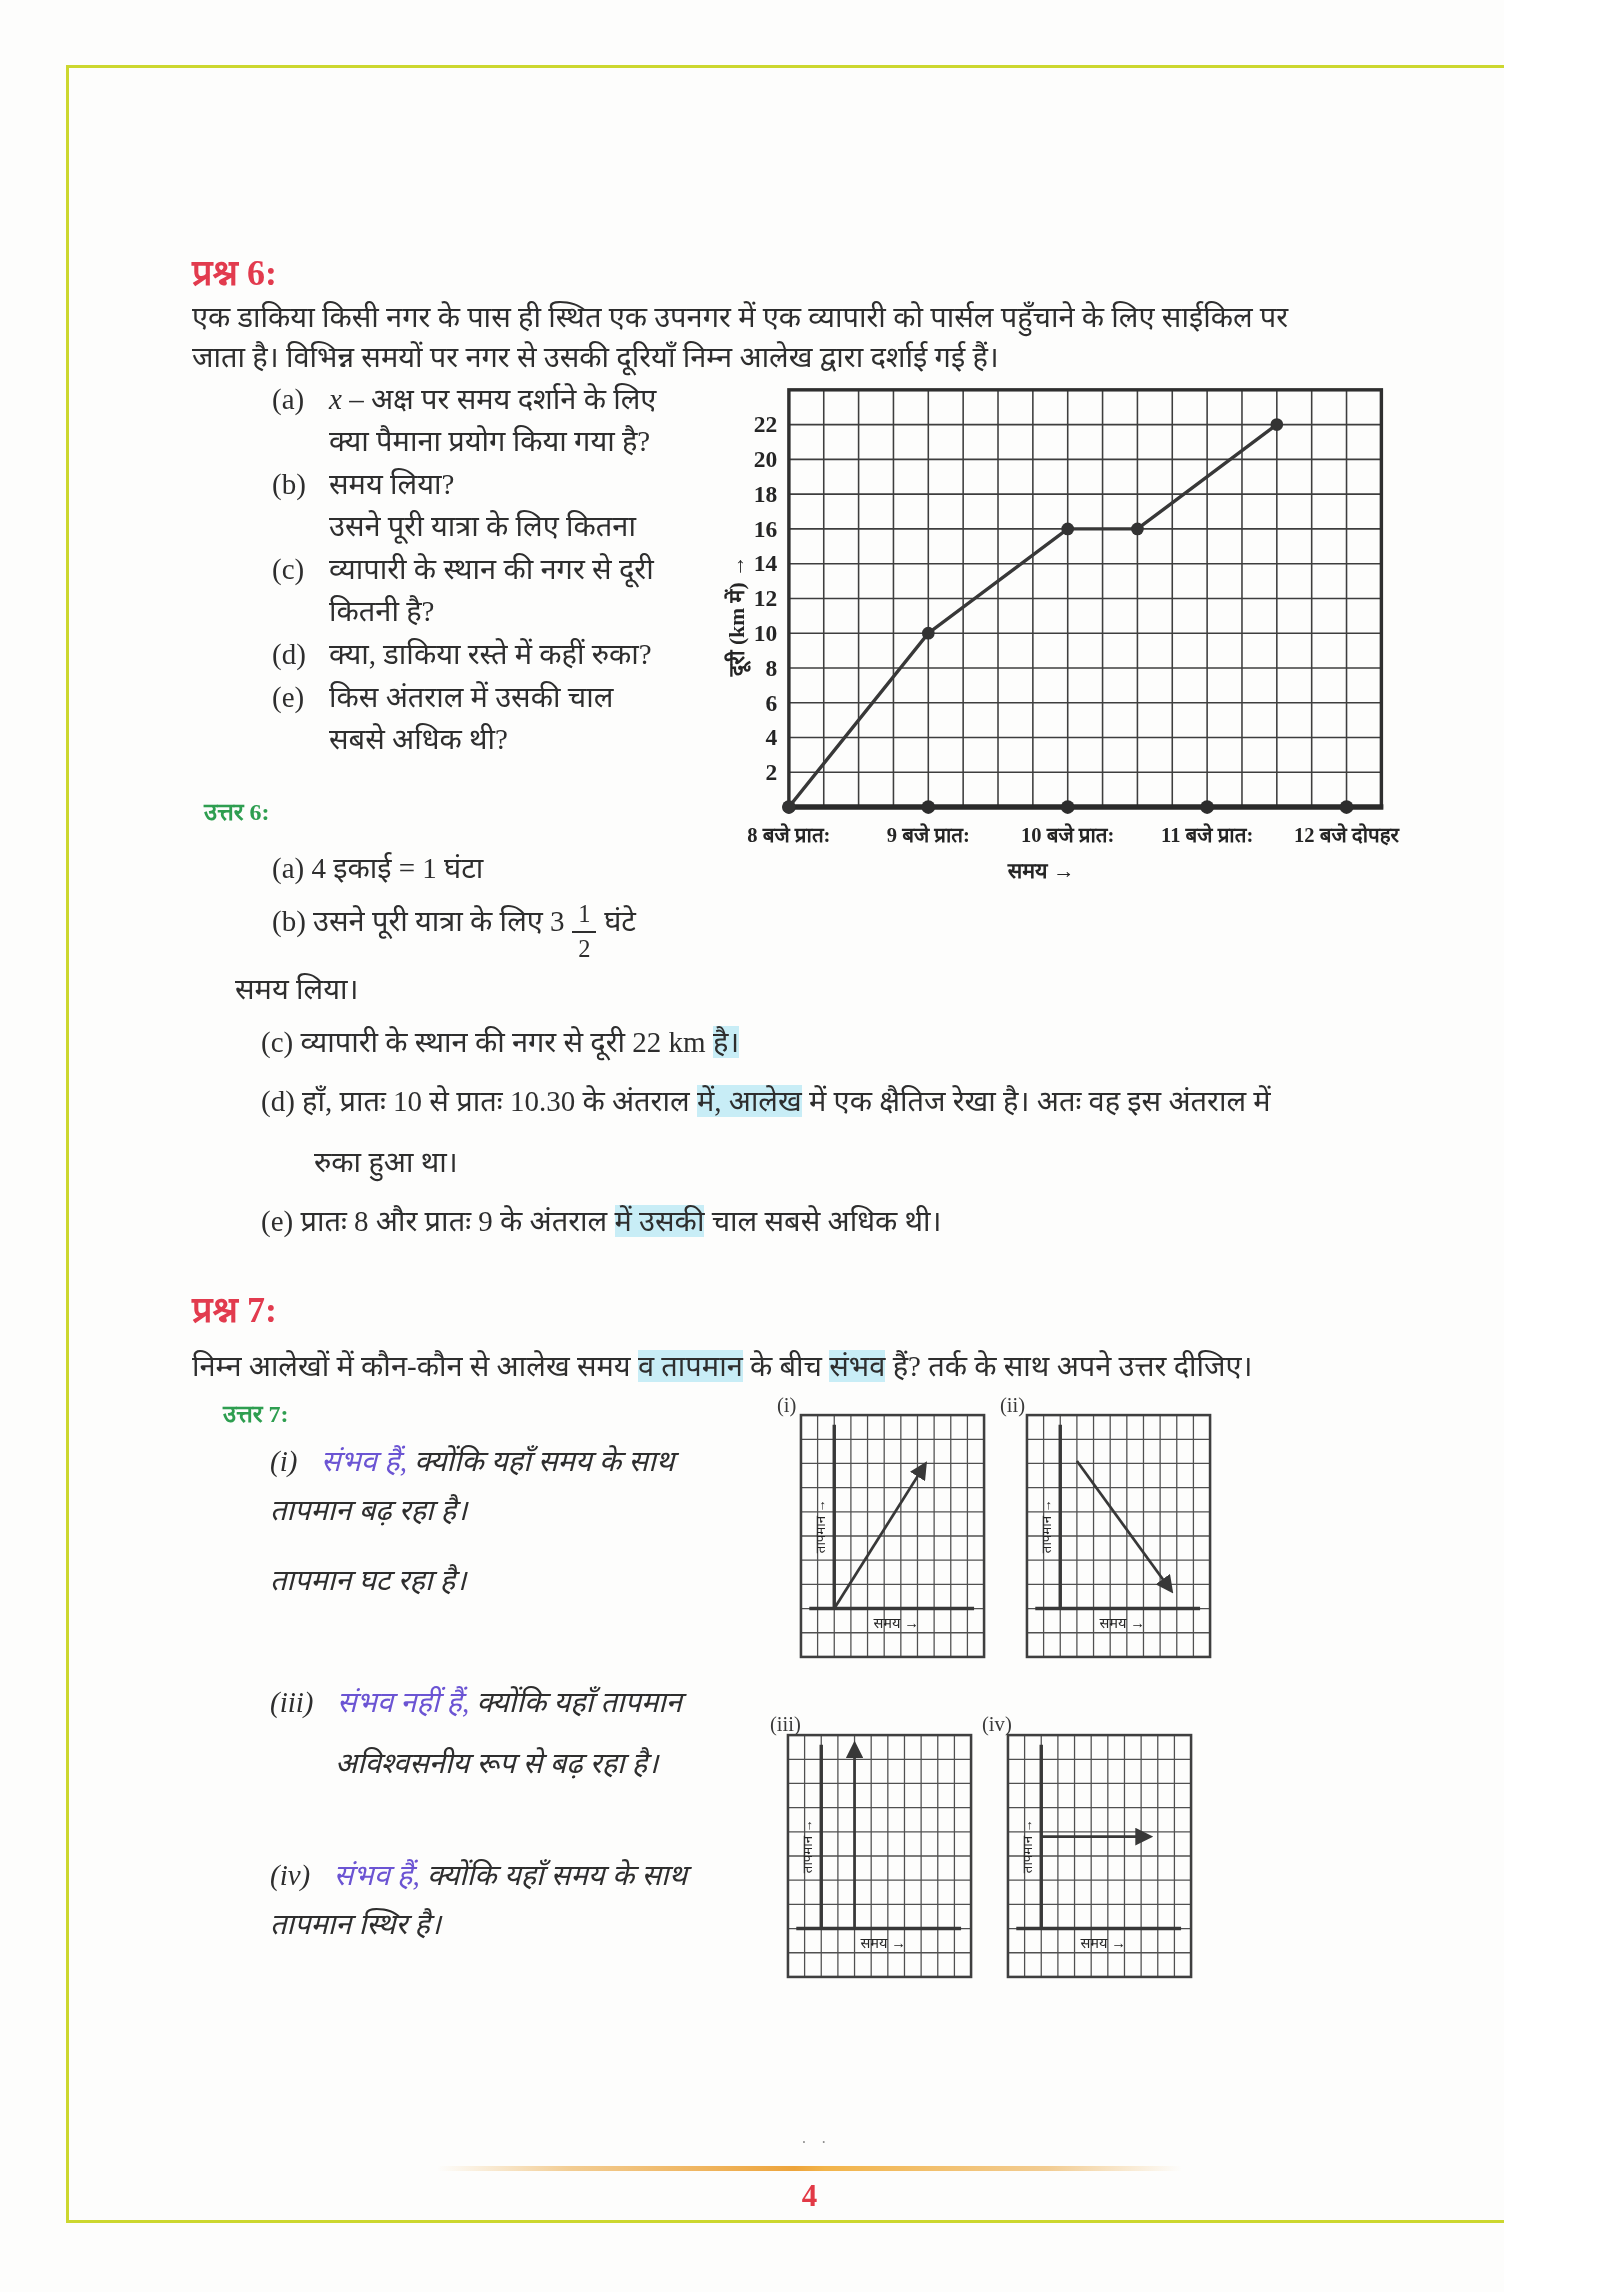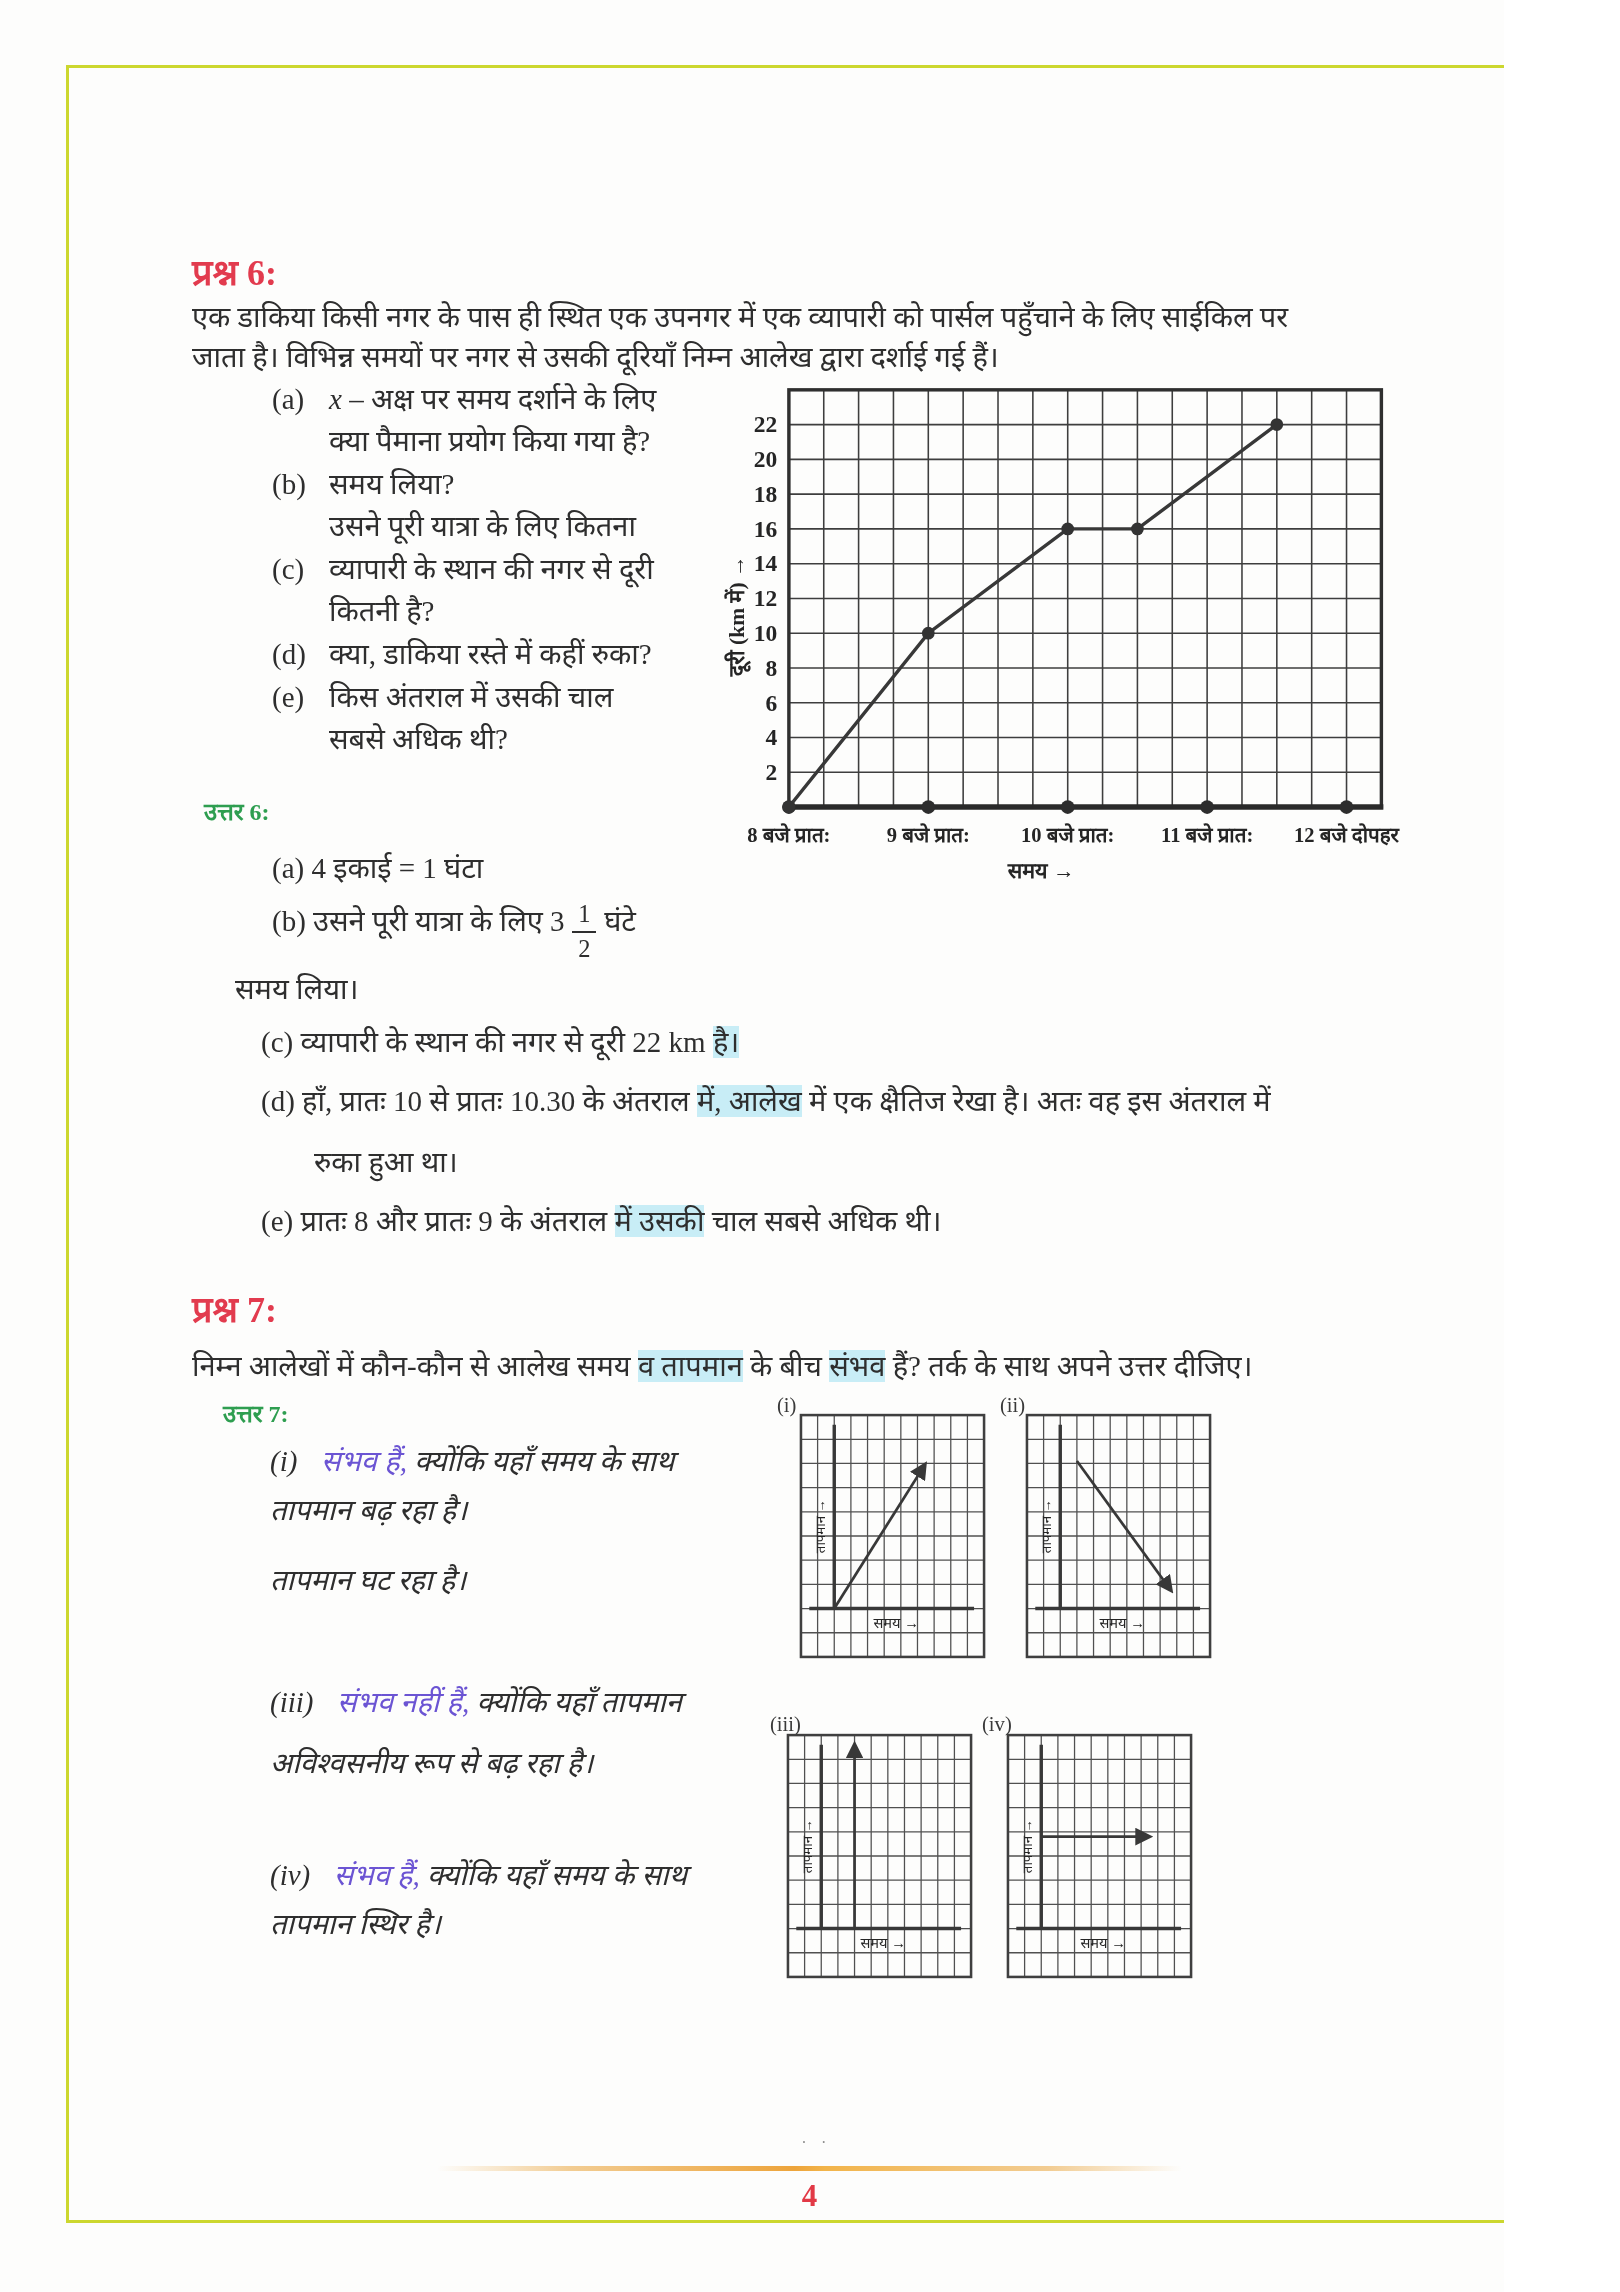--- a/index.html
+++ b/index.html
@@ -165,21 +165,21 @@
 
   <div class="abs ans7-block" style="left:270px;top:1437px;width:510px">
     <div class="ans7-line1"><span class="lbl7">(i)</span><span><span class="seg-purple">संभव हैं,</span><span> क्योंकि यहाँ समय के साथ</span></span></div>
     <div class="ans7-line2">तापमान बढ़ रहा है।</div>
   </div>
   <div class="abs ans7-block" style="left:270px;top:1556px;width:510px">
     <div class="ans7-line2">तापमान घट रहा है।</div>
   </div>
   <div class="abs ans7-block" style="left:270px;top:1678px;width:510px">
     <div class="ans7-line1"><span class="lbl7">(iii)</span><span><span class="seg-purple">संभव नहीं हैं,</span><span> क्योंकि यहाँ तापमान</span></span></div>
-    <div class="ans7-line2" style="margin-top:11.8px">अविश्वसनीय रूप से बढ़ रहा है।</div>
+    <div class="ans7-line2" style="margin-left:65px;margin-top:11.8px">अविश्वसनीय रूप से बढ़ रहा है।</div>
   </div>
   <div class="abs ans7-block" style="left:270px;top:1851px;width:510px">
     <div class="ans7-line1"><span class="lbl7">(iv)</span><span><span class="seg-purple">संभव हैं,</span><span> क्योंकि यहाँ समय के साथ</span></span></div>
     <div class="ans7-line2">तापमान स्थिर है।</div>
   </div>
 
   <div class="abs mini-label" style="left:777px;top:1394px">(i)</div>
   <svg class="abs mini-chart" style="left:799px;top:1413px" width="188" height="247" viewBox="0 0 192 252">
       <g stroke="#505050" stroke-width="1.3">
         <line x1="2" y1="2" x2="2" y2="249"></line>

